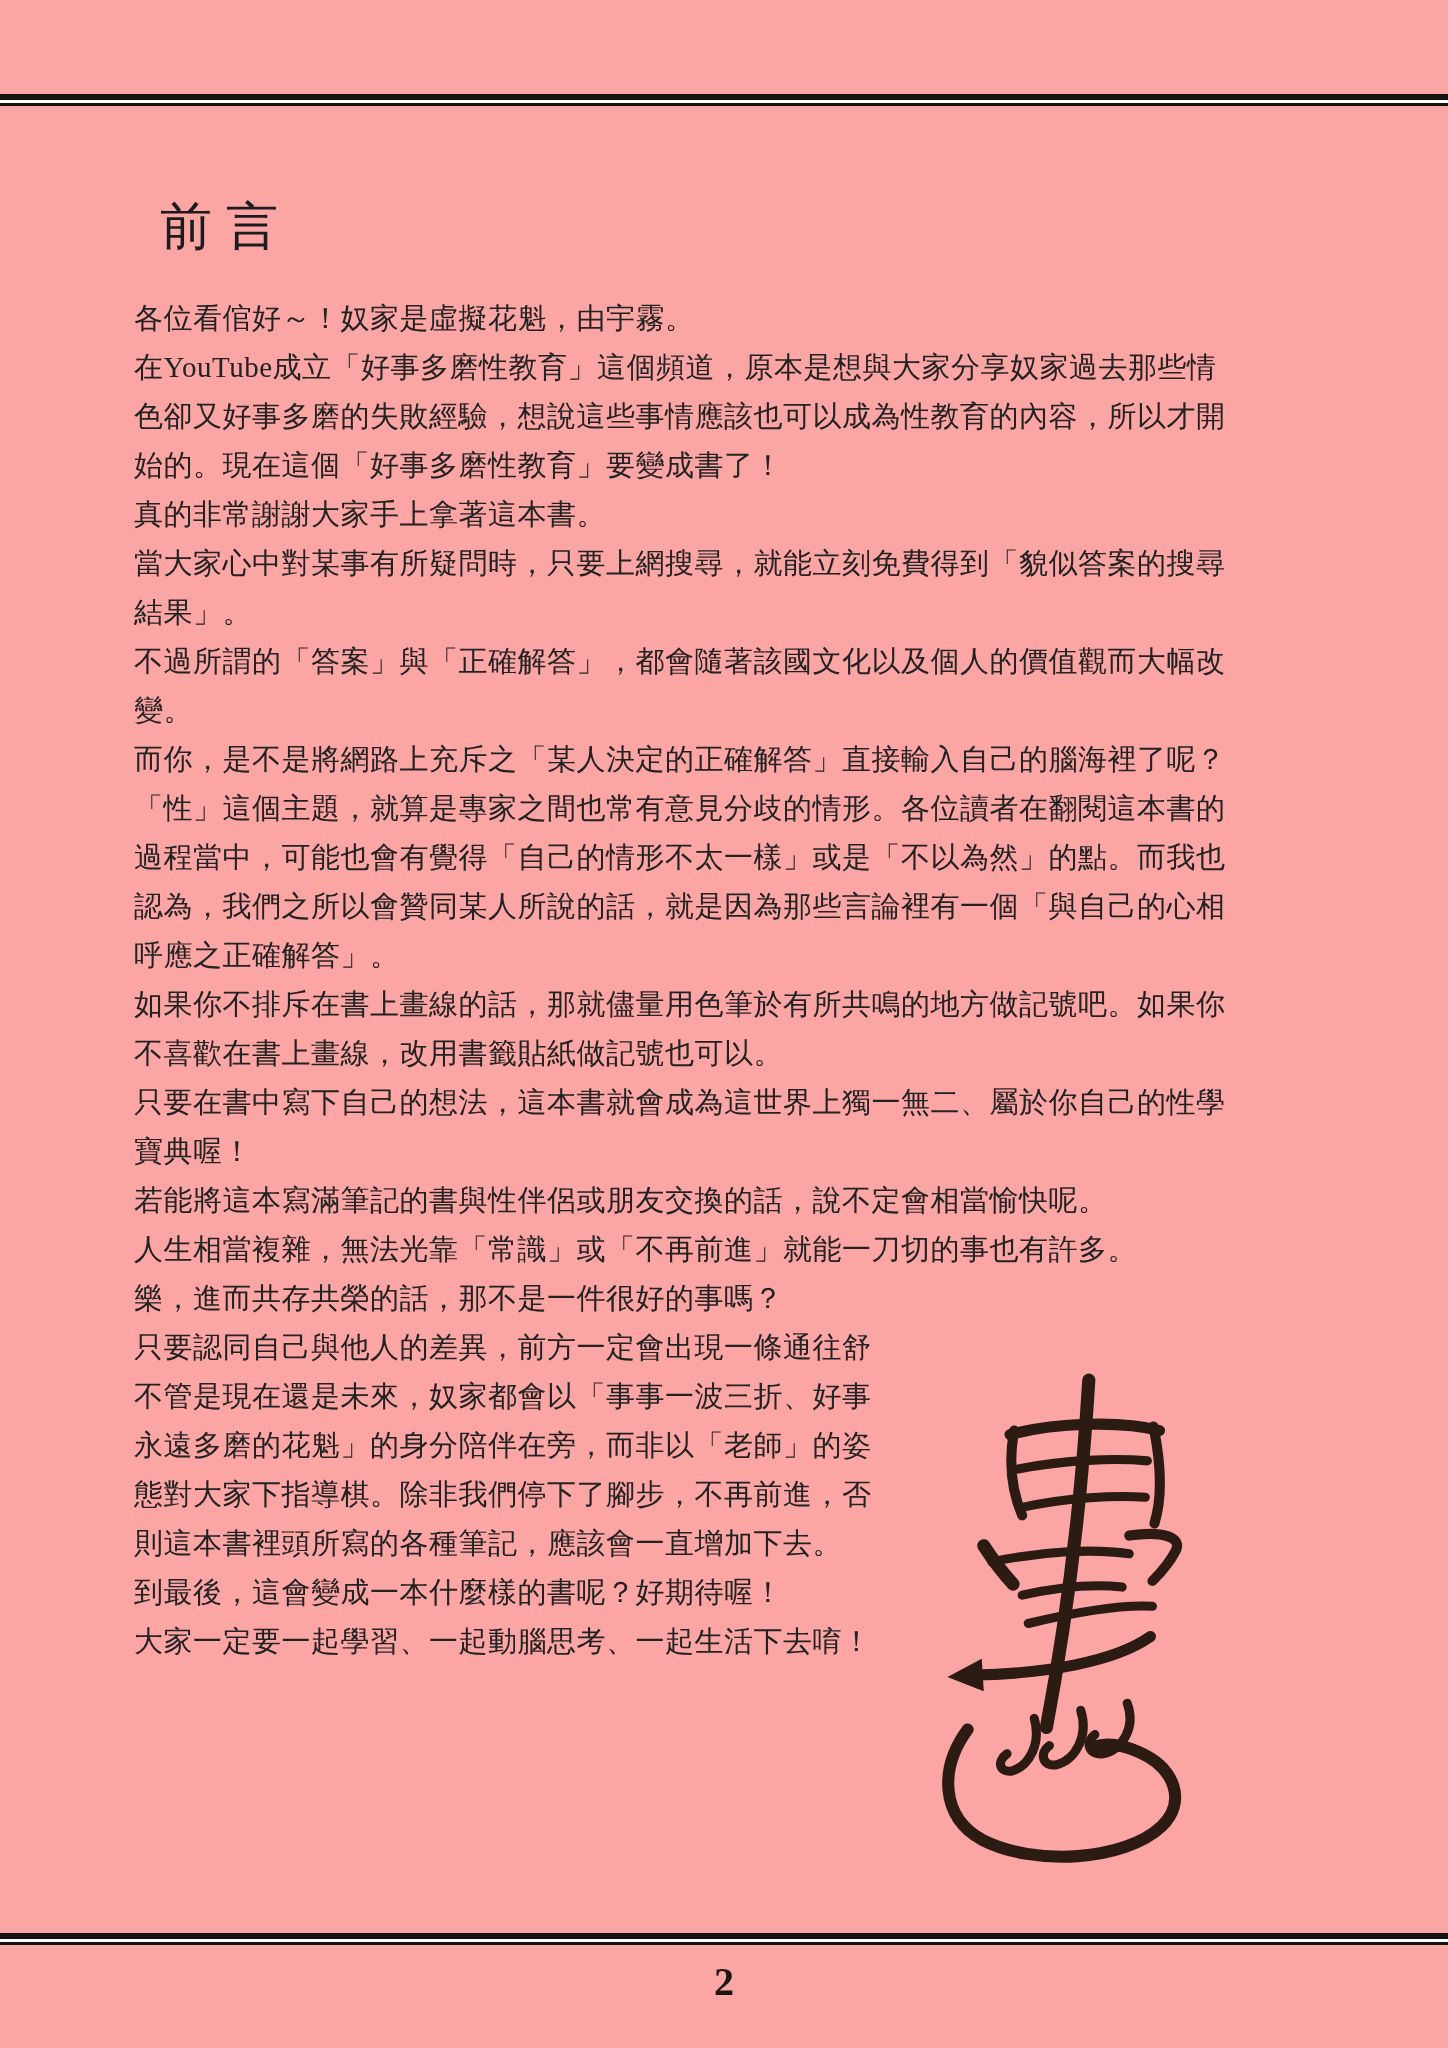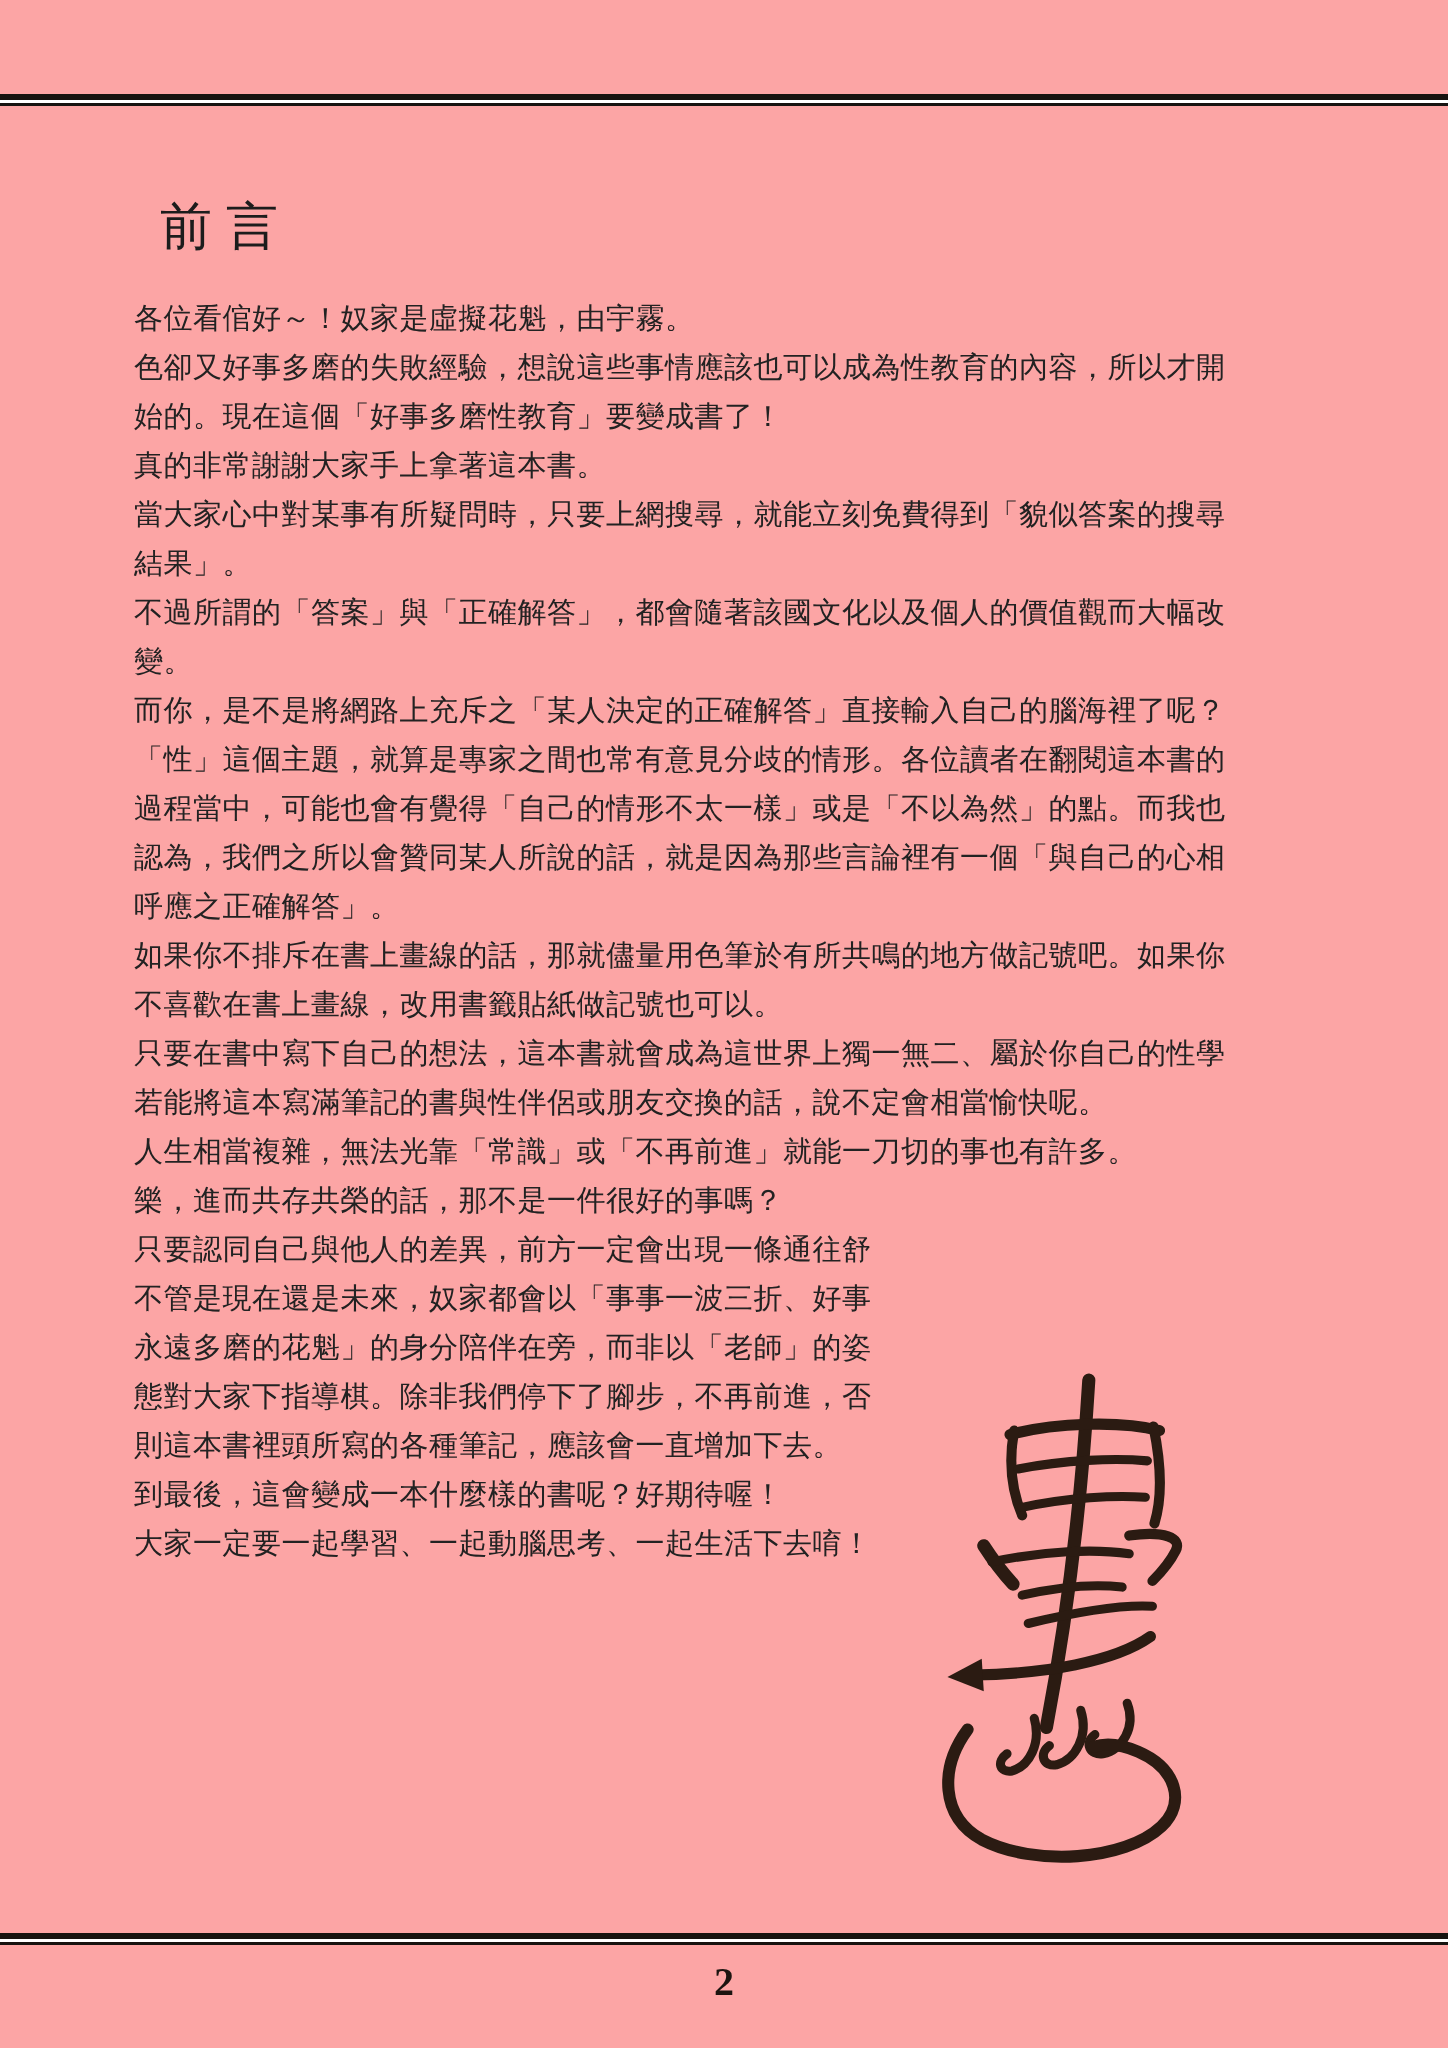--- a/index.html
+++ b/index.html
@@ -82,35 +82,37 @@
   <div class="rule rule-top">
     <div class="thick"></div>
     <div class="gap"></div>
     <div class="thin"></div>
   </div>
 
   <h1 class="title" style="margin:0;font-weight:normal;">前言</h1>
 
   <div class="body-lines">
       <div class="text-line">各位看倌好～！奴家是虛擬花魁，由宇霧。</div>
+      <div class="text-line">在YouTube成立「好事多磨性教育」這個頻道，原本是想與大家分享奴家過去那些情</div>
       <div class="text-line">色卻又好事多磨的失敗經驗，想說這些事情應該也可以成為性教育的內容，所以才開</div>
       <div class="text-line">始的。現在這個「好事多磨性教育」要變成書了！</div>
       <div class="text-line">真的非常謝謝大家手上拿著這本書。</div>
       <div class="text-line">當大家心中對某事有所疑問時，只要上網搜尋，就能立刻免費得到「貌似答案的搜尋</div>
       <div class="text-line">結果」。</div>
       <div class="text-line">不過所謂的「答案」與「正確解答」，都會隨著該國文化以及個人的價值觀而大幅改</div>
       <div class="text-line">變。</div>
       <div class="text-line">而你，是不是將網路上充斥之「某人決定的正確解答」直接輸入自己的腦海裡了呢？</div>
       <div class="text-line">「性」這個主題，就算是專家之間也常有意見分歧的情形。各位讀者在翻閱這本書的</div>
       <div class="text-line">過程當中，可能也會有覺得「自己的情形不太一樣」或是「不以為然」的點。而我也</div>
       <div class="text-line">認為，我們之所以會贊同某人所說的話，就是因為那些言論裡有一個「與自己的心相</div>
       <div class="text-line">呼應之正確解答」。</div>
       <div class="text-line">如果你不排斥在書上畫線的話，那就儘量用色筆於有所共鳴的地方做記號吧。如果你</div>
       <div class="text-line">不喜歡在書上畫線，改用書籤貼紙做記號也可以。</div>
       <div class="text-line">只要在書中寫下自己的想法，這本書就會成為這世界上獨一無二、屬於你自己的性學</div>
+      <div class="text-line">寶典喔！</div>
       <div class="text-line">若能將這本寫滿筆記的書與性伴侶或朋友交換的話，說不定會相當愉快呢。</div>
       <div class="text-line">人生相當複雜，無法光靠「常識」或「不再前進」就能一刀切的事也有許多。</div>
       <div class="text-line">樂，進而共存共榮的話，那不是一件很好的事嗎？</div>
       <div class="text-line">只要認同自己與他人的差異，前方一定會出現一條通往舒</div>
       <div class="text-line">不管是現在還是未來，奴家都會以「事事一波三折、好事</div>
       <div class="text-line">永遠多磨的花魁」的身分陪伴在旁，而非以「老師」的姿</div>
       <div class="text-line">態對大家下指導棋。除非我們停下了腳步，不再前進，否</div>
       <div class="text-line">則這本書裡頭所寫的各種筆記，應該會一直增加下去。</div>
       <div class="text-line">到最後，這會變成一本什麼樣的書呢？好期待喔！</div>
       <div class="text-line">大家一定要一起學習、一起動腦思考、一起生活下去唷！</div>

